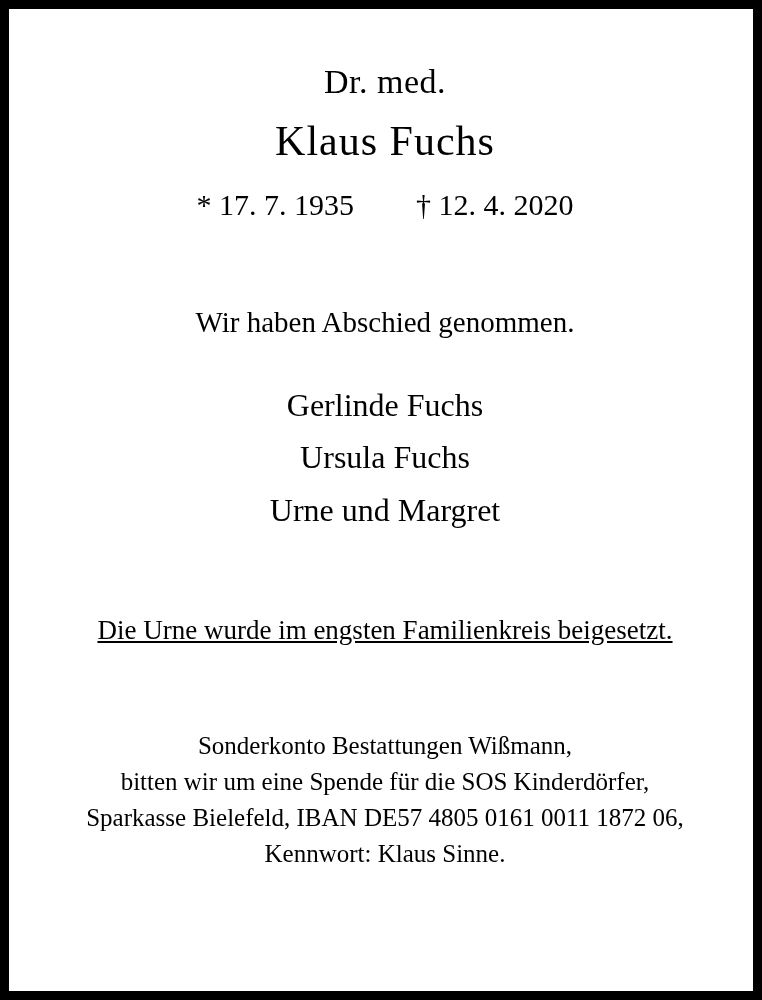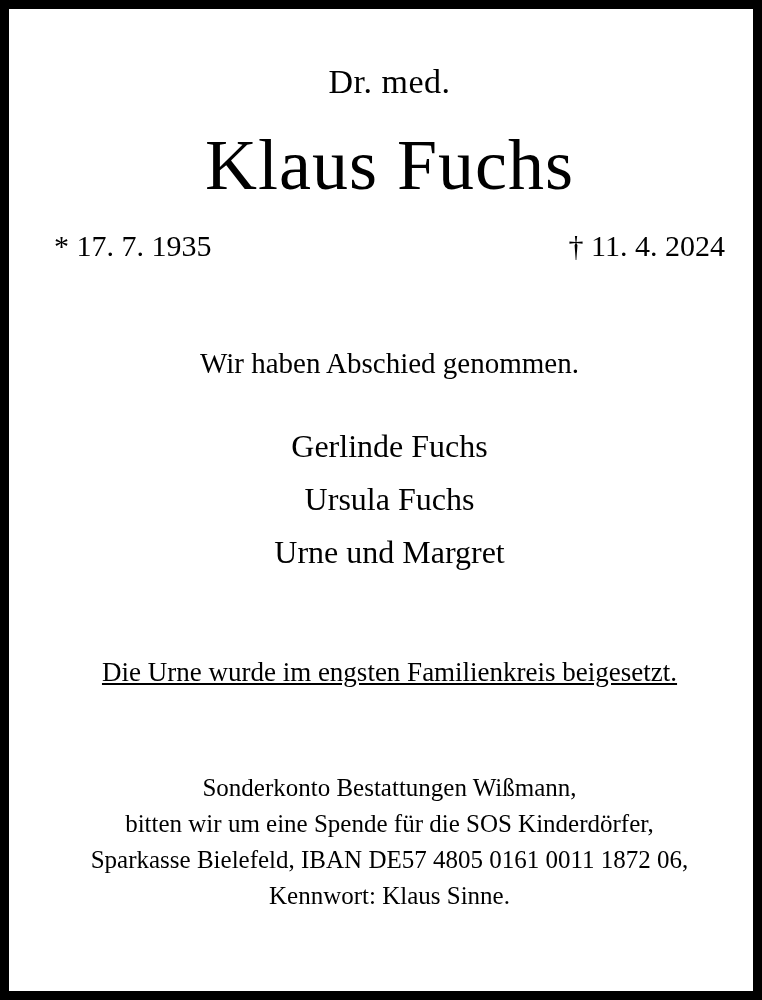--- a/index.html
+++ b/index.html
@@ -21,39 +21,39 @@
     border: 9px solid #000000;
     padding: 0;
     display: block;
     position: relative;
   }
   .inner {
     box-sizing: border-box;
     width: 100%;
     height: 100%;
     background: #ffffff;
-    padding: 54px 28px 24px 45px;
+    padding: 54px 28px 24px 36px;
     text-align: center;
   }
   .prefix {
     font-size: 34px;
     line-height: 1.1;
     letter-spacing: 0.5px;
   }
   .name {
-    font-size: 72px;
+    font-size: 42px;
     line-height: 1.15;
-    margin-top: 24px;
+    margin-top: 17px;
     letter-spacing: 1px;
   }
   .dates {
     font-size: 30px;
     margin-top: 22px;
     display: flex;
-    justify-content: space-between;
+    justify-content: center;
     gap: 62px;
   }
   .dates .date-item {
     white-space: nowrap;
   }
   .farewell {
     font-size: 29px;
     margin-top: 84px;
   }
   .mourners {
@@ -81,21 +81,21 @@
 
 <div class="obituary">
   <div class="inner">
 
     <div class="prefix">Dr. med.</div>
 
     <div class="name">Klaus Fuchs</div>
 
     <div class="dates">
       <span class="date-item">* 17. 7. 1935</span>
-      <span class="date-item">† 11. 4. 2024</span>
+      <span class="date-item">† 12. 4. 2020</span>
     </div>
 
     <div class="farewell">Wir haben Abschied genommen.</div>
 
     <div class="mourners">
       <div class="mourner">Gerlinde Fuchs</div>
       <div class="mourner">Ursula Fuchs</div>
       <div class="mourner">Urne und Margret</div>
     </div>
 

